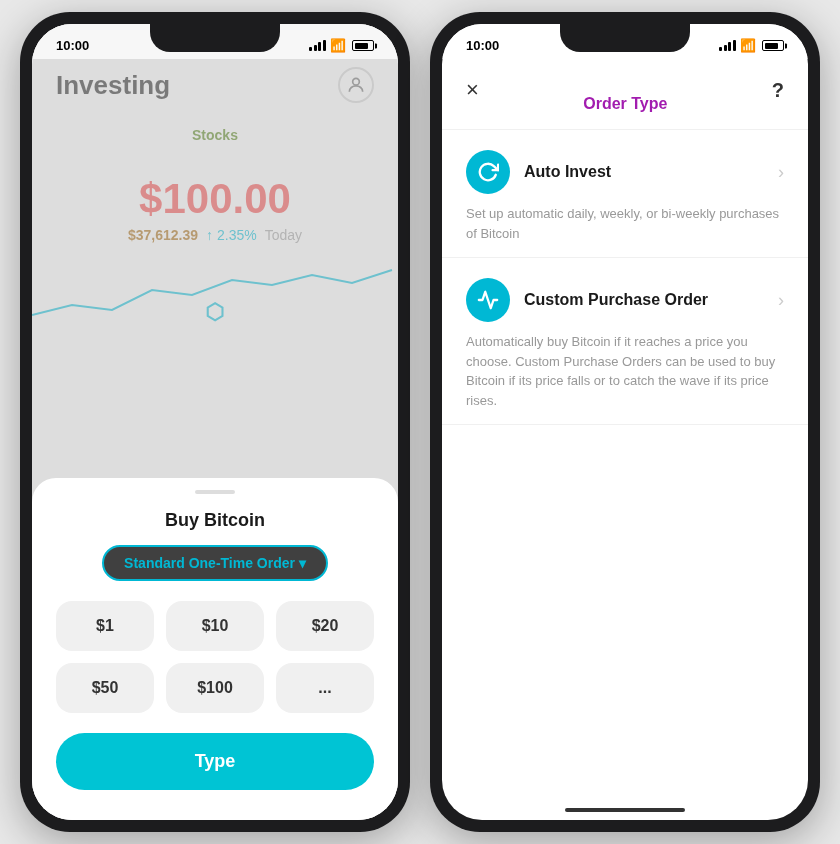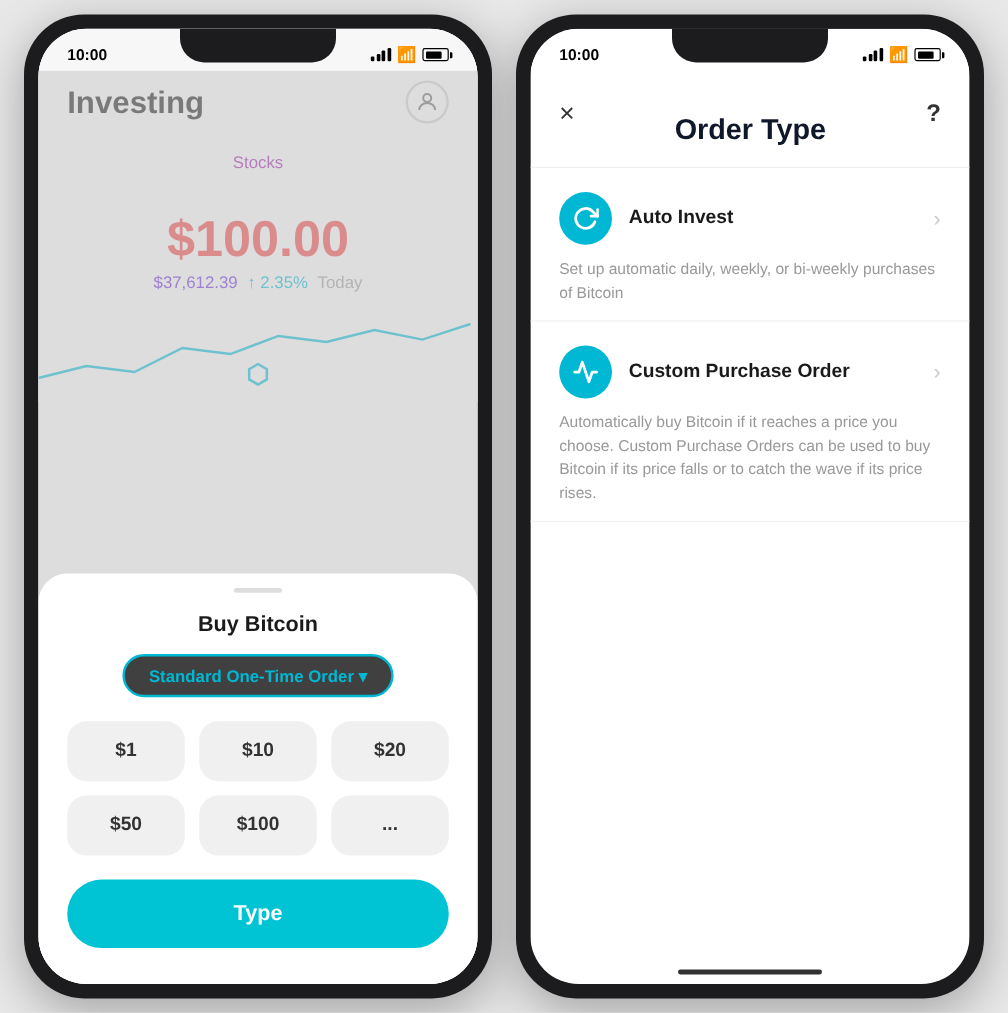--- a/index.html
+++ b/index.html
@@ -116,21 +116,22 @@
       padding: 8px 28px;
       border-radius: 20px;
       font-size: 14px;
       font-weight: 500;
       border: none;
       cursor: pointer;
     }
 
     .tab-btn.inactive {
       background: transparent;
-      color: #a21caf;
+      color: #4d7c0f;
+      font-weight: bold;
     }
 
     .tab-btn.active {
       background: #fff;
       color: #00b8d4;
       font-weight: 600;
       box-shadow: 0 2px 8px rgba(0,0,0,0.1);
     }
 
     
@@ -147,21 +148,21 @@
     }
 
     .price-meta {
       display: flex;
       align-items: center;
       justify-content: center;
       gap: 8px;
       margin-top: 4px;
     }
 
-    .btc-price { color: #6d28d9; font-size: 14px; font-weight: 400; }
+    .btc-price { color: #a16207; font-size: 14px; font-weight: 700; }
     .btc-change { color: #00b8d4; font-size: 14px; }
     .btc-period { color: #999; font-size: 14px; }
 
     
     .chart-area {
       height: 80px;
       background: #f7f7f7;
       display: flex;
       align-items: center;
       justify-content: center;
@@ -292,23 +293,23 @@
     }
 
     .close-icon {
       font-size: 22px;
       color: #333;
       font-weight: 300;
       cursor: pointer;
     }
 
     .order-type-header-title {
-      font-size: 24px;
+      font-size: 16px;
       font-weight: 700;
-      color: #0f172a;
+      color: #a21caf;
       margin-top: 28px;
     }
 
     .help-icon {
       font-size: 20px;
       color: #333;
       font-weight: 600;
       cursor: pointer;
     }
 

